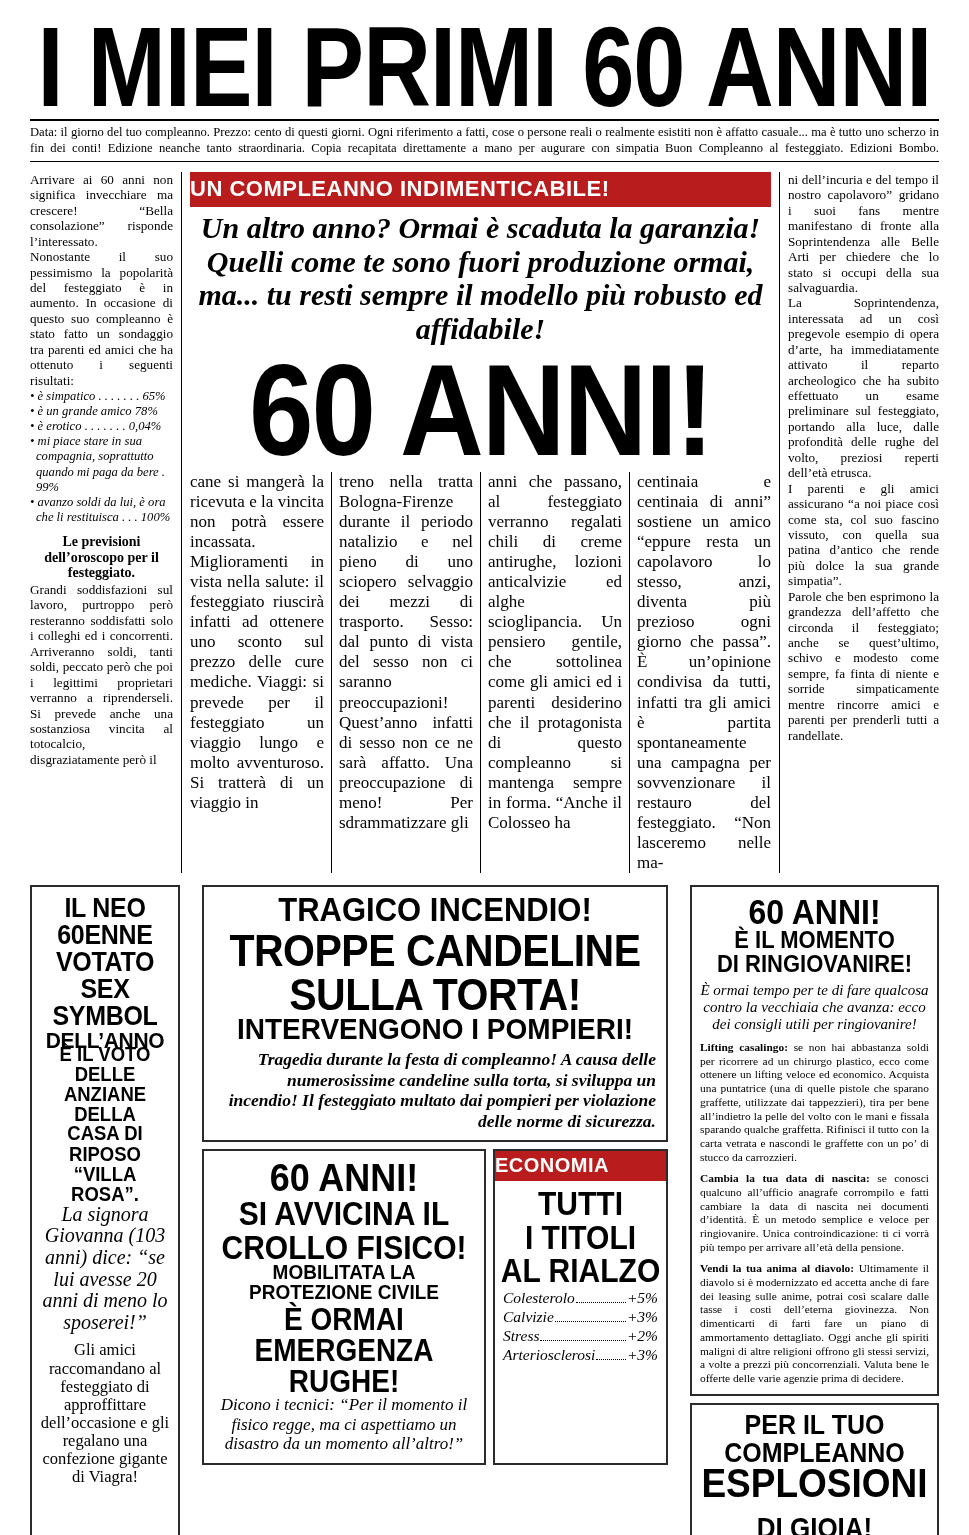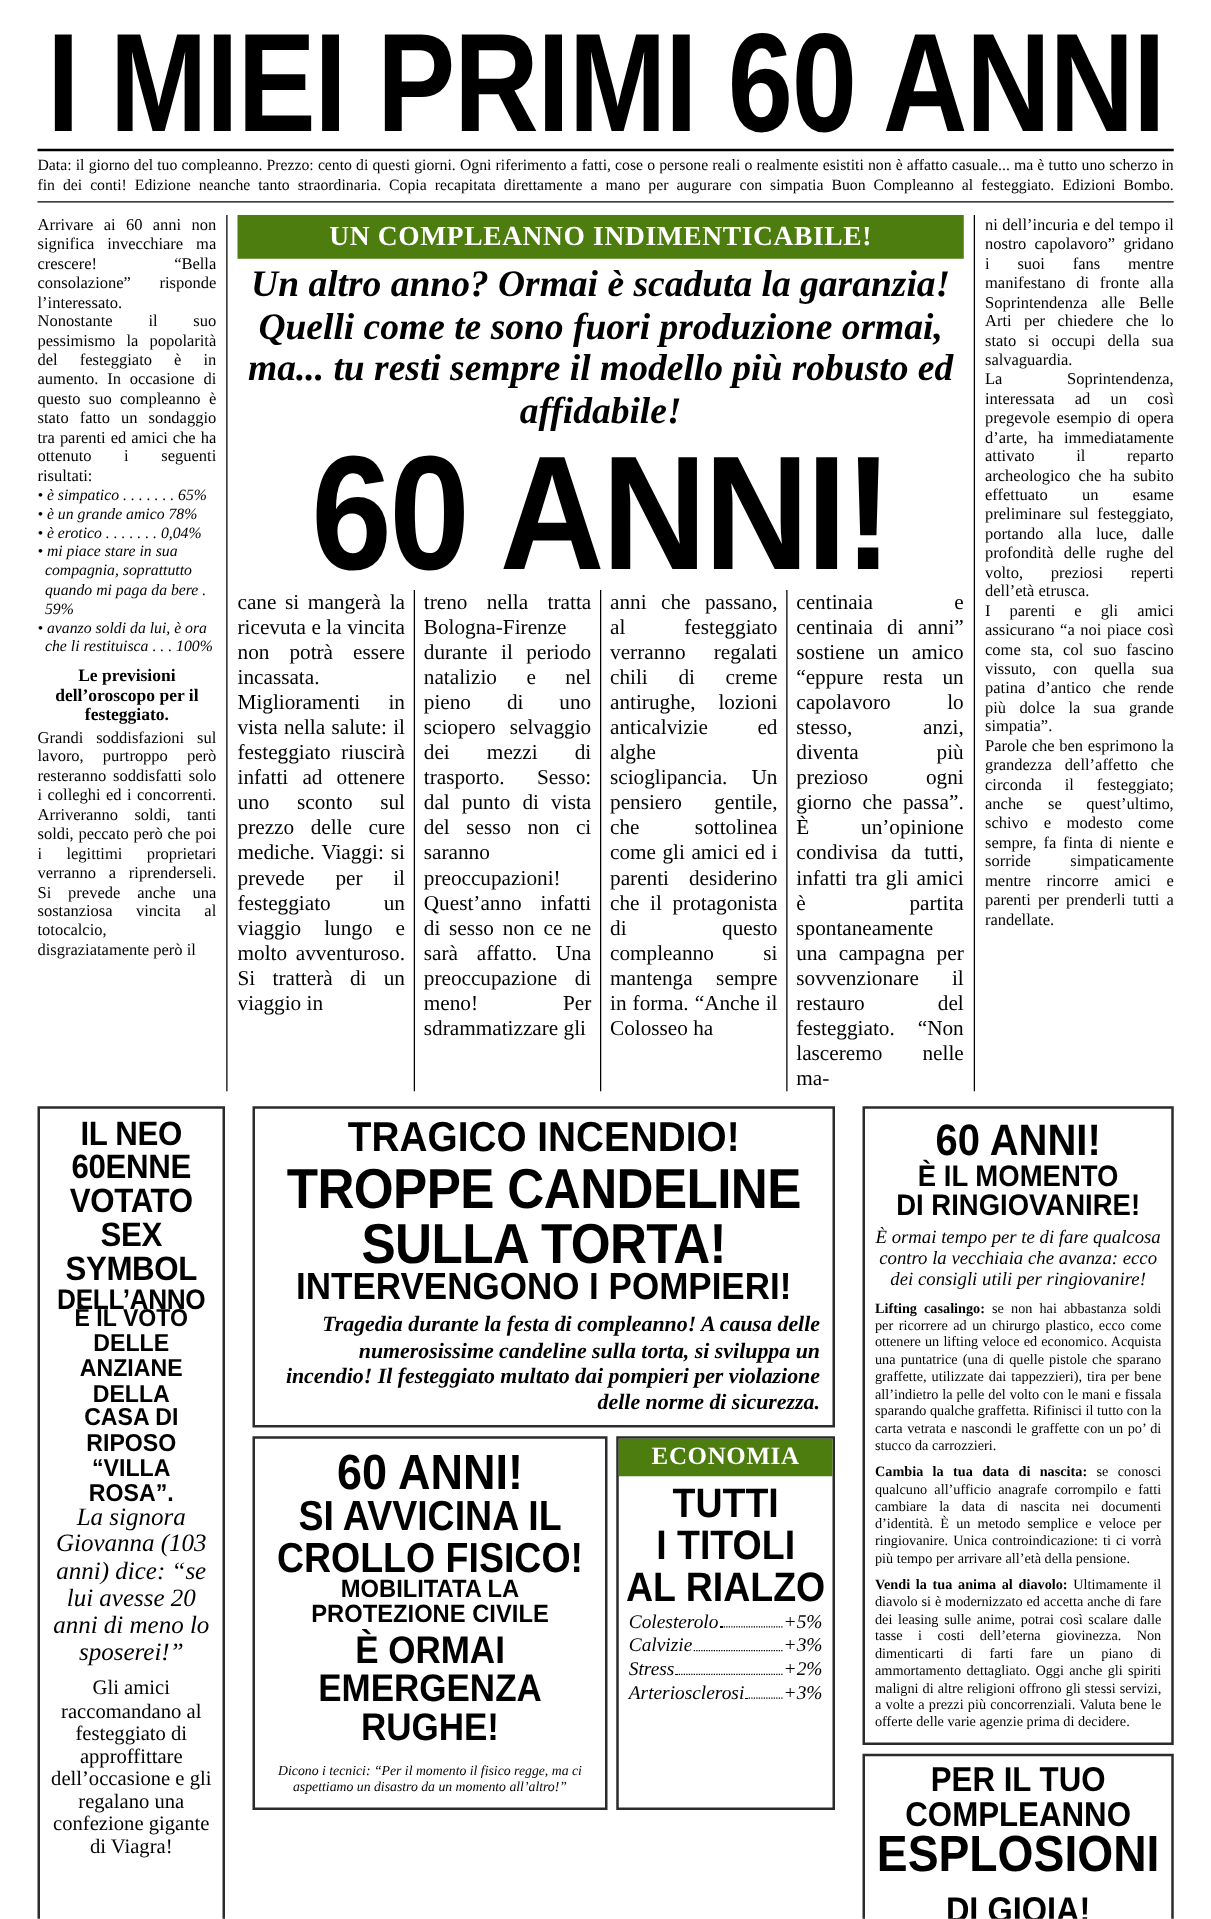--- a/index.html
+++ b/index.html
@@ -50,25 +50,25 @@
     text-align-last: justify;
     margin-bottom: 4px;
   }
   .masthead-rule-bottom {
     border-top: 1.5px solid #000;
     margin-top: 2px;
   }
 
   
   .blackbar {
-    background: #4d7c0f;
+    background: #b91c1c;
     color: #fff;
-    font-family: Liberation Serif, serif;
-    font-weight: bold;
-    text-align: center;
+    font-family: Liberation Sans, sans-serif;
+    font-weight: bold;
+    text-align: left;
     letter-spacing: 0.5px;
   }
   .box {
     border: 2px solid #2b2b2b;
     box-sizing: border-box;
   }
 
   
   .top-section {
     display: flex;
@@ -288,24 +288,24 @@
     font-weight: bold;
     font-size: 28px;
     text-align: center;
     line-height: 1.0;
     transform: scaleY(1.1);
     transform-origin: center top;
     margin-top: 5px;
   }
   .cr-quote {
     font-style: italic;
-    font-size: 11px;
+    font-size: 17px;
     line-height: 1.14;
     text-align: center;
-    margin-top: 22px;
+    margin-top: 6px;
   }
 
   .economia-box { width: 175px; flex: none; padding: 0; }
   .ec-bar { font-size: 20px; padding: 3px 0 4px 0; }
   .ec-titles {
     font-family: "Liberation Sans", sans-serif;
     font-weight: bold;
     font-size: 30px;
     text-align: center;
     line-height: 1.02;
@@ -467,21 +467,21 @@
 
   <div class="top-section">
 
     <div class="col-left-top">
       <div class="body-text">Arrivare ai 60 anni non significa invecchiare ma crescere! “Bella consolazione” risponde l’interessato.</div>
       <div class="body-text">Nonostante il suo pessimismo la popolarità del festeggiato è in aumento. In occasione di questo suo compleanno è stato fatto un sondaggio tra parenti ed amici che ha ottenuto i seguenti risultati:</div>
       <ul class="poll-list">
         <li>• è simpatico . . . . . . . 65%</li>
         <li>• è un grande amico  78%</li>
         <li>• è erotico . . . . . . . 0,04%</li>
-        <li>• mi piace stare in sua compagnia, soprattutto quando mi paga da bere . 59%</li>
+        <li>• mi piace stare in sua compagnia, soprattutto quando mi paga da bere . 99%</li>
         <li>• avanzo soldi da lui, è ora che li restituisca . . . 100%</li>
       </ul>
       <div class="oroscopo-head">Le previsioni dell’oroscopo per il festeggiato.</div>
       <div class="body-text">Grandi soddisfazioni sul lavoro, purtroppo però resteranno soddisfatti solo i colleghi ed i concorrenti. Arriveranno soldi, tanti soldi, peccato però che poi i legittimi proprietari verranno a riprenderseli. Si prevede anche una sostanziosa vincita al totocalcio, disgraziatamente però il</div>
     </div>
 
     <div class="col-center-top">
       <div class="blackbar banner-compleanno">UN COMPLEANNO INDIMENTICABILE!</div>
       <div class="lead-italic">Un altro anno? Ormai è scaduta la garanzia! Quelli come te sono fuori produzione ormai, ma... tu resti sempre il modello più robusto ed affidabile!</div>
       <div class="huge-60">60 ANNI!</div>

